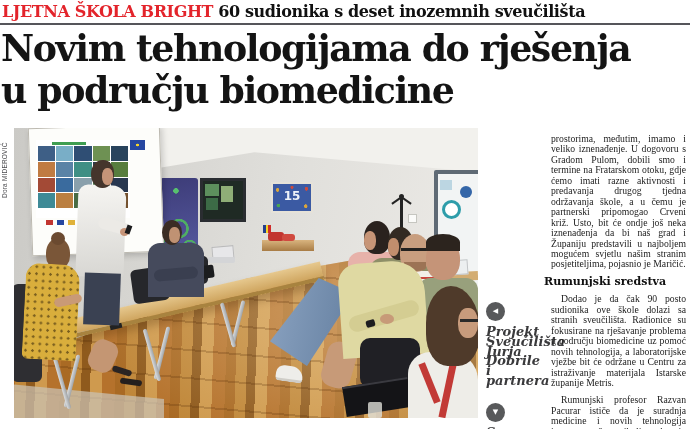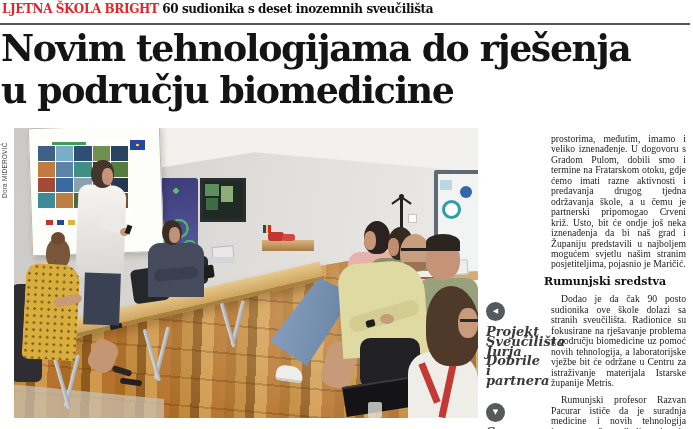--- a/index.html
+++ b/index.html
@@ -1,20 +1,20 @@
 <!DOCTYPE html>
 <html lang="hr" style="--red: #e3242b;"><head>
 <meta charset="utf-8">
 <style>
   html,body{margin:0;padding:0;background:#fff;}
   #canvas{position:relative;width:693px;height:429px;background:#fff;overflow:hidden;
           font-family:"Liberation Serif",serif;}
   
   .kicker{position:absolute;left:2px;top:2px;width:688px;
-          font-family:"DejaVu Serif",serif;font-weight:bold;font-size:12px;
+          font-family:"DejaVu Serif",serif;font-weight:bold;font-size:16px;
           letter-spacing:-0.4px;white-space:nowrap;}
   .kicker .hl{color:var(--red,#e3242b);}
   .kicker .rest{color:#111;}
   .head-rule{position:absolute;left:0;top:23px;width:690px;height:2px;background:#55555a;}
   .headline{position:absolute;left:1px;top:27px;width:655px;
             font-family:"DejaVu Serif",serif;font-weight:bold;color:#141414;
             font-size:37px;line-height:42px;letter-spacing:-1.4px;
             transform:scaleX(.98);transform-origin:0 0;}
   
   .credit{position:absolute;left:1px;top:128px;height:70px;
@@ -203,20 +203,21 @@
     <div class="floor-seams"></div>
     <div class="floor-light"></div>
 
     <div class="door"></div>
     <div class="door-sq"></div>
     <div class="door-ring"></div>
     <div class="door-dot"></div>
     <div class="door-red"></div>
     <div class="outlet"></div>
 
+    <div class="poster">15</div>
 
     <div class="sideboard"></div>
     <div class="red-item1"></div>
     <div class="red-item2"></div>
     <div class="mini-flag"></div>
 
     <div class="rack-pole"></div>
     <div class="rack-knob"></div>
     <div class="rack-h1"></div>
     <div class="rack-h2"></div>

